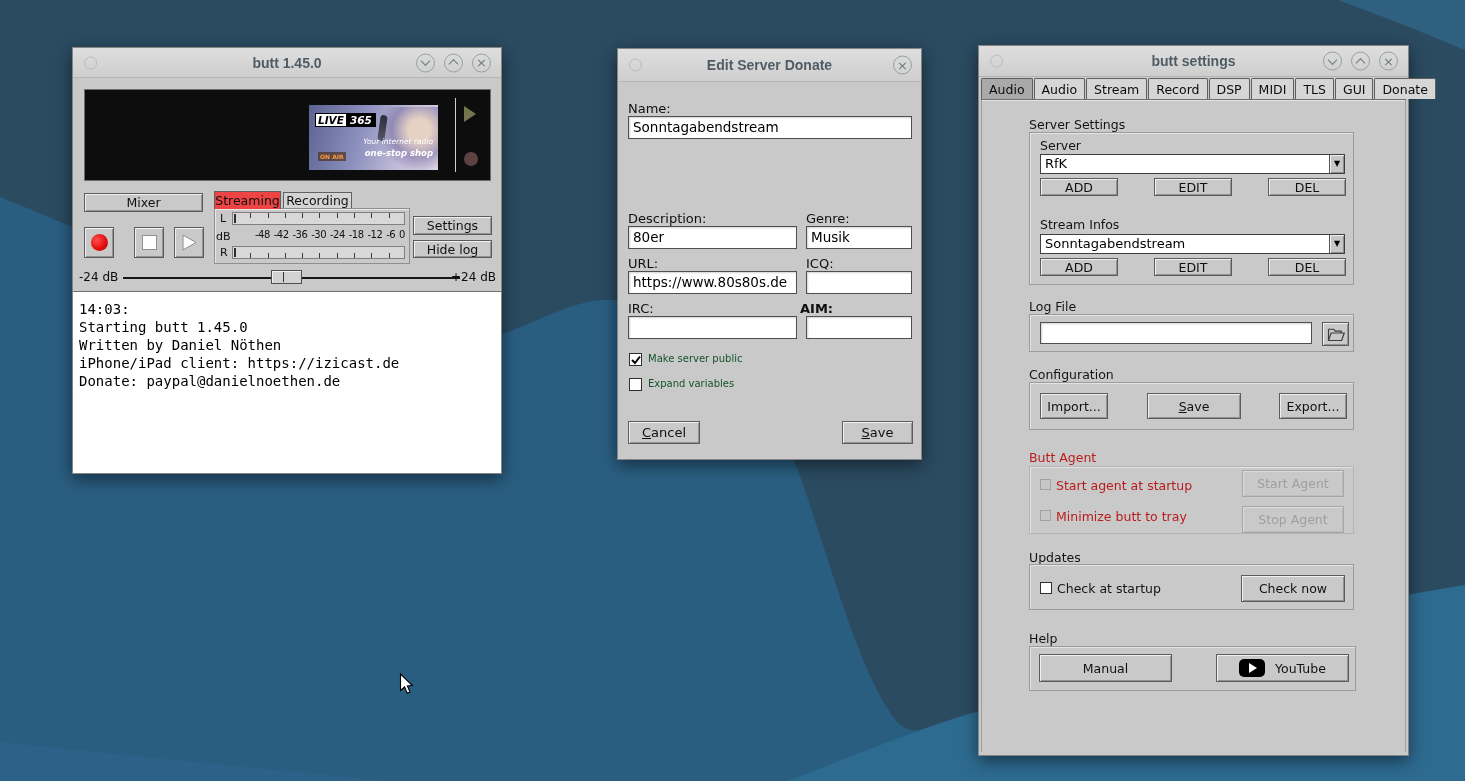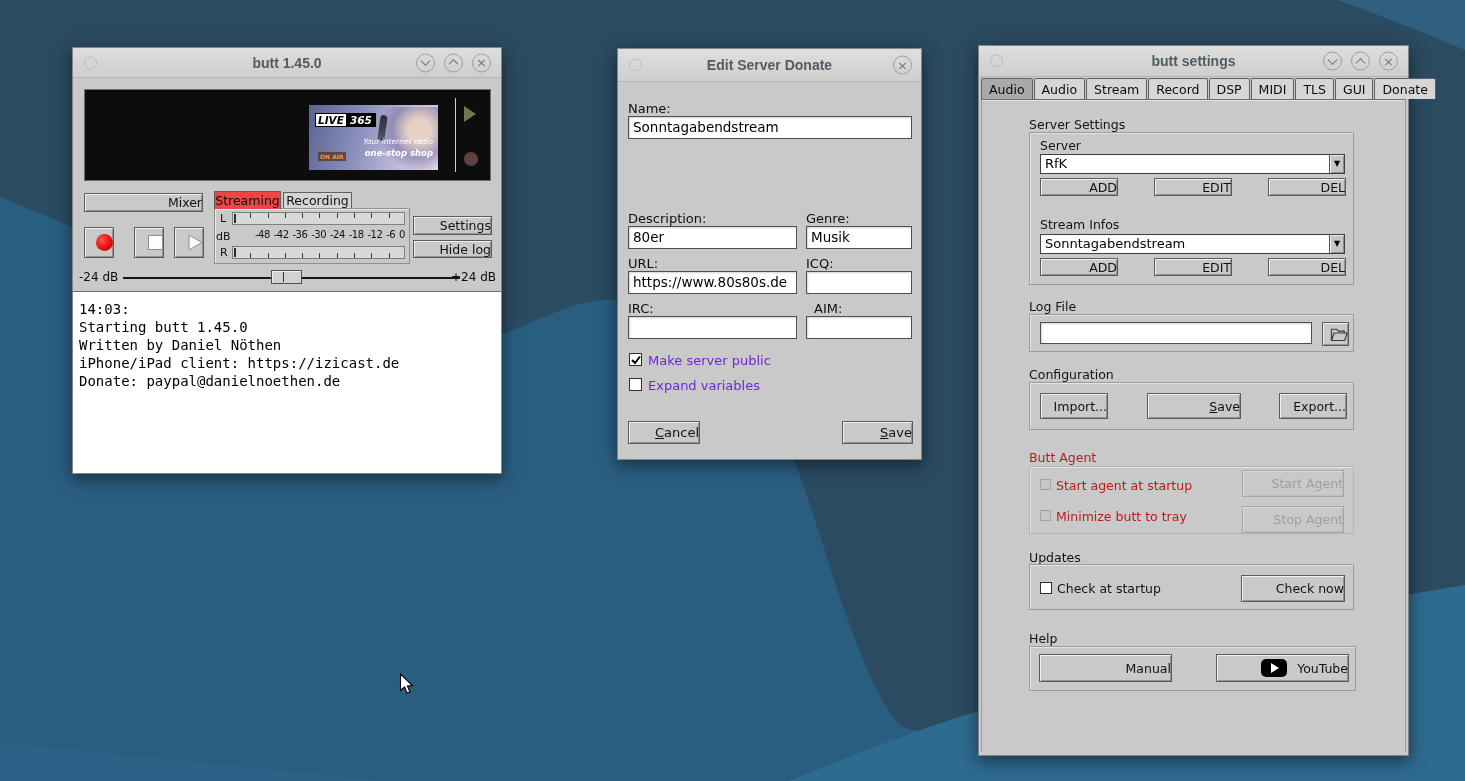--- a/index.html
+++ b/index.html
@@ -24,21 +24,21 @@
           width:19px; height:19px; border-radius:50%; border:1px solid #97a1a3;
           display:flex; align-items:center; justify-content:center; color:#6e7b7e; }
   .chev { width:7px; height:7px; border-right:1.6px solid #6e7b7e; border-bottom:1.6px solid #6e7b7e; }
   .chev.down { transform:rotate(45deg); margin-top:-3px; }
   .chev.up   { transform:rotate(-135deg); margin-top:3px; }
   .xg { font-size:13px; line-height:1; color:#6e7b7e; margin-top:-1px; }
 
   
   .btn { position:absolute; background:#c9c9c9; border:1px solid #5c5c5c;
          box-shadow:inset 1px 1px 0 #f0f0f0, inset -1px -1px 0 #929292;
-         display:flex; align-items:center; justify-content:flex-end;
+         display:flex; align-items:center; justify-content:center;
          font-size:12.5px; color:#111; cursor:default; }
   .btn.disabled { color:#9f9f9f; border-color:#a6a6a6;
                   box-shadow:inset 1px 1px 0 #dcdcdc, inset -1px -1px 0 #bdbdbd; }
   .ul-first { display:block; }
   .ul-first::first-letter { text-decoration:underline; }
   .input { position:absolute; background:#fff; border:1px solid #4f4f4f;
            box-shadow:inset 1px 1px 2px rgba(0,0,0,.18);
            font-size:13.5px; color:#000; padding:2px 0 0 4px; overflow:hidden; white-space:nowrap; }
   .combo { position:absolute; background:#fff; border:1px solid #3f3f3f;
            font-size:13px; color:#000; padding:1px 0 0 4px; white-space:nowrap; }
@@ -123,21 +123,21 @@
   .logbox { position:absolute; left:0; right:0; top:243px; bottom:0; background:#fff;
             border-top:1px solid #6f6f6f; padding:8px 6px;
             font-family:"DejaVu Sans Mono",monospace; font-size:14px; line-height:18px; color:#000; }
 
   
   #dlg { left:617px; top:48px; width:305px; height:412px; }
   #dlg .titlebar { height:33px; }
   .dlabel { position:absolute; font-size:13px; color:#0f0f0f; }
   #dlg .input { height:23px; }
   .cb13 { width:13px; height:13px; }
-  .cblab { position:absolute; font-size:13px; color:#6d28d9; }
+  .cblab { position:absolute; font-size:10px; color:#14532d; }
   #dlg .btn { height:23px; font-size:13px; }
 
   
   #set-win { left:978px; top:45px; width:431px; height:711px; }
   #set-win .titlebar { height:31px; }
   .tabbar { position:absolute; left:2px; top:32px; height:21px; display:flex; align-items:flex-end; }
   .tab { border:1px solid #5f5f5f; border-bottom:none; background:#d6d6d6; height:21px;
          padding:0 7px; display:flex; align-items:center; font-size:12.5px; color:#0c0c0c;
          margin-right:1px; border-radius:2px 2px 0 0; }
   .tab.active { background:#a9a9a9; }
@@ -280,21 +280,21 @@
   <span class="dlabel" style="left:188px;top:162px;">Genre:</span>
   <div class="input" style="left:188px;top:177px;width:106px;">Musik</div>
 
   <span class="dlabel" style="left:10px;top:207px;">URL:</span>
   <div class="input" style="left:10px;top:222px;width:169px;">https://www.80s80s.de</div>
   <span class="dlabel" style="left:188px;top:207px;">ICQ:</span>
   <div class="input" style="left:188px;top:222px;width:106px;"></div>
 
   <span class="dlabel" style="left:10px;top:252px;">IRC:</span>
   <div class="input" style="left:10px;top:267px;width:169px;"></div>
-  <span class="dlabel" style="left:196px;top:252px;">AIM:</span>
+  <span class="dlabel" style="left:182px;top:252px;font-weight:bold;">AIM:</span>
   <div class="input" style="left:188px;top:267px;width:106px;"></div>
 
   <span class="cb cb13 checked" style="left:11px;top:304px;">
     <svg width="10" height="10" viewBox="0 0 10 10">
       <path d="M1,5 L4,8 L9,1.5" fill="none" stroke="#000" stroke-width="2"></path>
     </svg>
   </span>
   <span class="cblab" style="left:30px;top:304px;">Make server public</span>
 
   <span class="cb cb13" style="left:11px;top:329px;">

